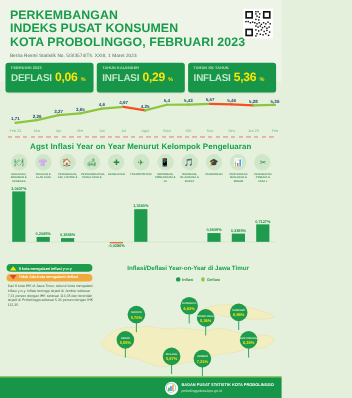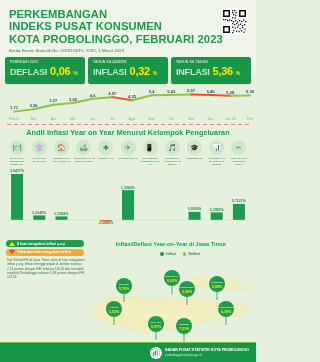--- a/index.html
+++ b/index.html
@@ -151,21 +151,21 @@
       <div class="row">
         <span class="word">DEFLASI</span>
         <span class="num">0,06</span>
         <span class="pct">%</span>
       </div>
     </div>
     <div class="stat">
       <div class="cap">TAHUN KALENDER</div>
       <div class="row">
         <span class="word">INFLASI</span>
-        <span class="num">0,32</span>
+        <span class="num">0,29</span>
         <span class="pct">%</span>
       </div>
     </div>
     <div class="stat">
       <div class="cap">TAHUN KE TAHUN</div>
       <div class="row">
         <span class="word">INFLASI</span>
         <span class="num">5,36</span>
         <span class="pct">%</span>
       </div>
@@ -210,21 +210,21 @@
         <text x="171.33333333333334" y="36" text-anchor="middle" class="lc-axis">Okt</text>
         <text x="191" y="36" text-anchor="middle" class="lc-axis">Nov</text>
         <text x="210.66666666666666" y="36" text-anchor="middle" class="lc-axis">Des</text>
         <text x="230.33333333333334" y="36" text-anchor="middle" class="lc-axis">Jan 23</text>
         <text x="250" y="36" text-anchor="middle" class="lc-axis">Feb</text>
       </svg>
   </div>
 
   <div class="dashline"></div>
 
-  <div class="bars-title">Andil Inflasi Year on Year Menurut Kelompok Pengeluaran</div>
+  <div class="bars-title">Agst Inflasi Year on Year Menurut Kelompok Pengeluaran</div>
 
   <div class="icons-row" id="icons-row">
       <div class="icol">
         <div class="icircle">
           <span style="font-size:7px">🍽</span>
         </div>
         <div class="ilabel">MAKANAN, MINUMAN &amp; TEMBAKA</div>
       </div>
       <div class="icol">
         <div class="icircle">

